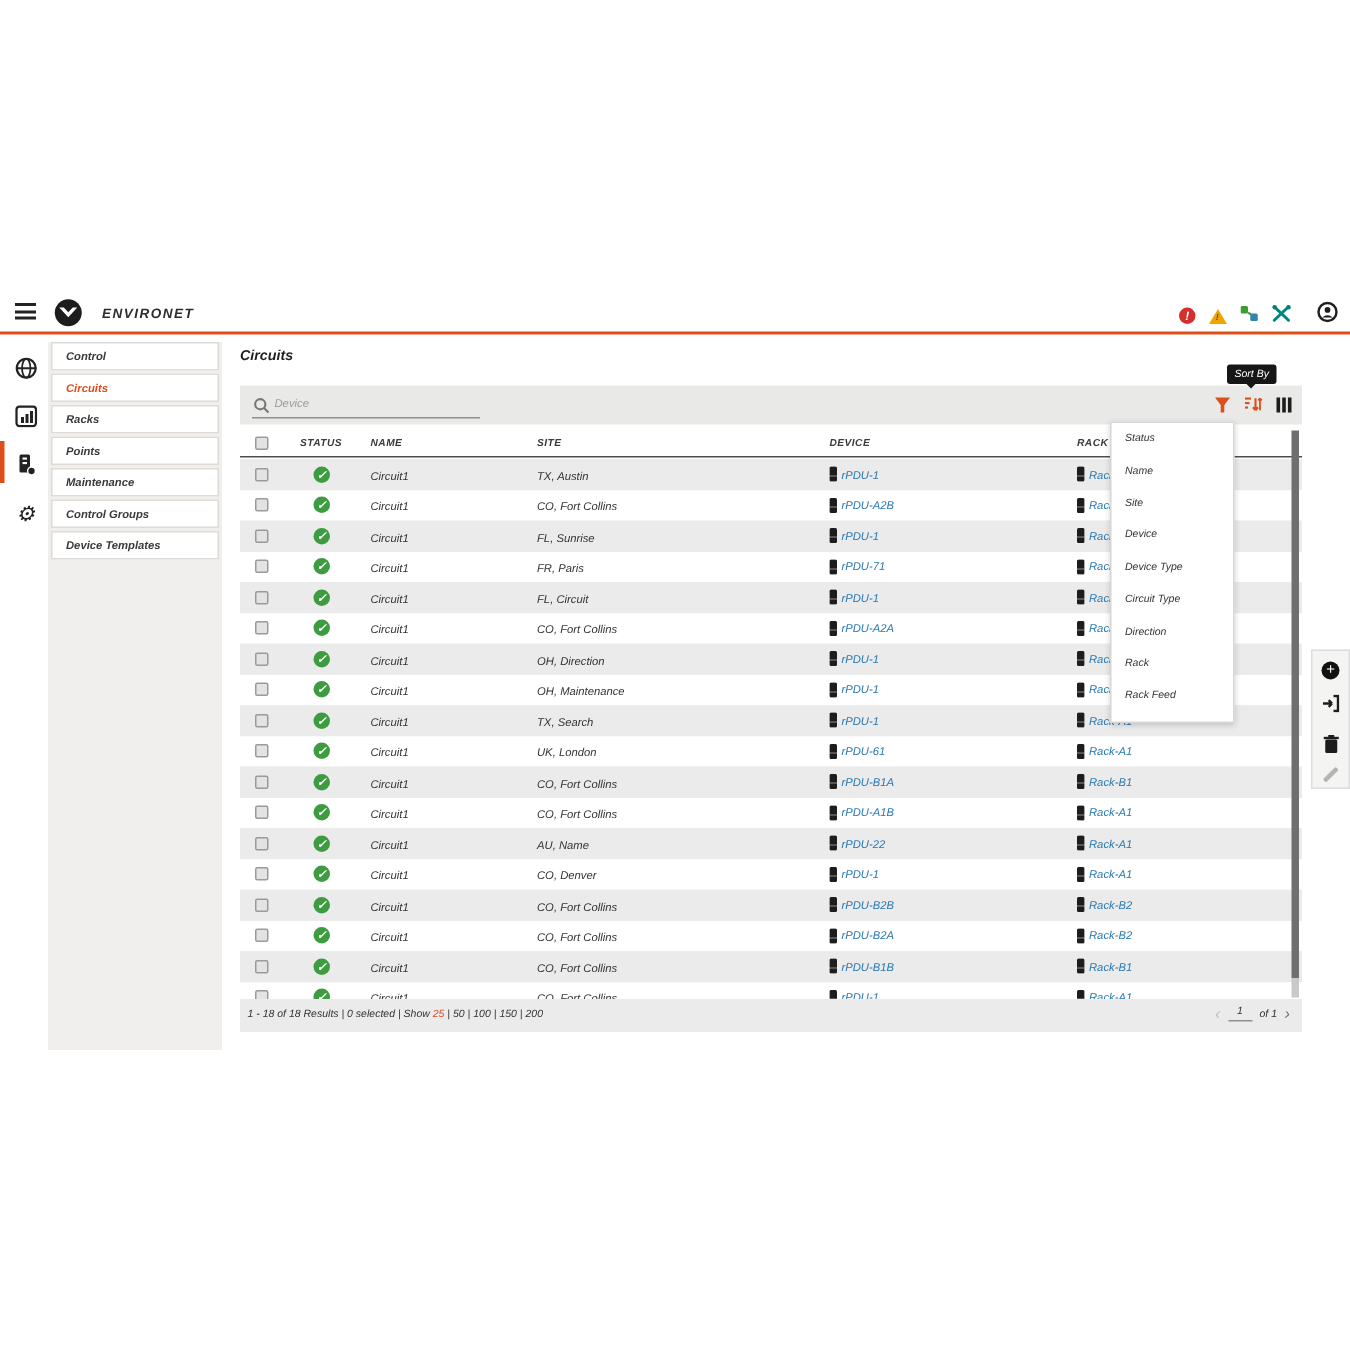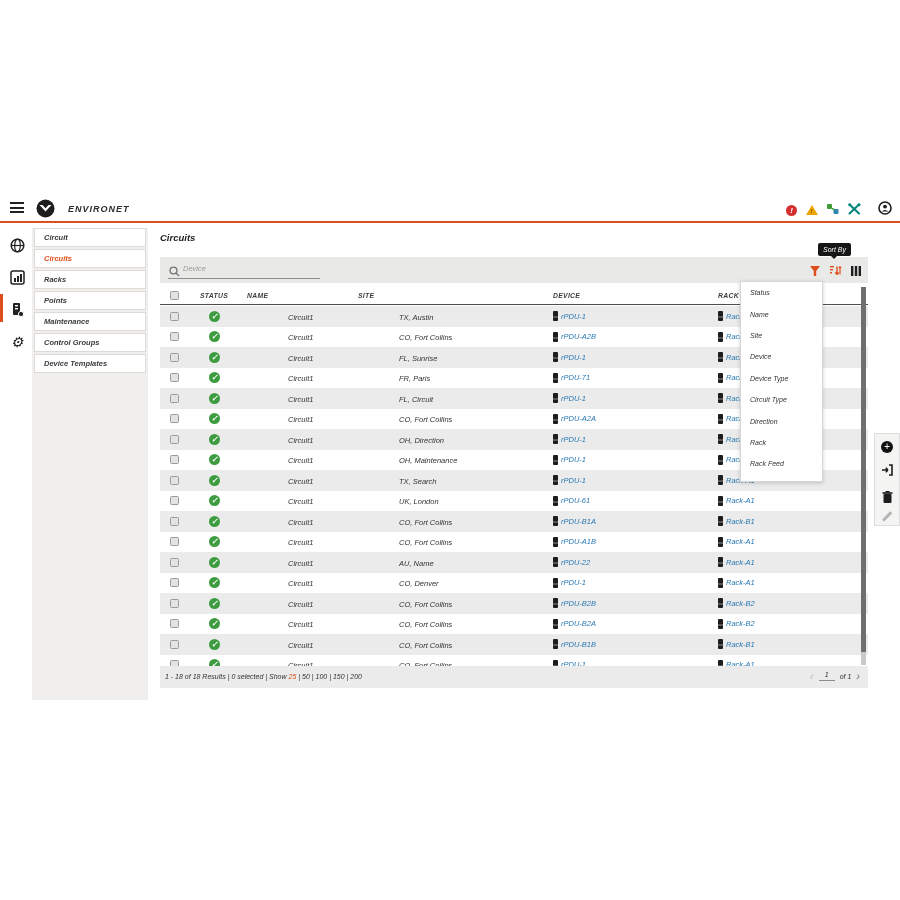--- a/index.html
+++ b/index.html
@@ -43,21 +43,21 @@
 
   
   .thead { left:160px; top:287px; width:708px; height:18px; background:#fff; border-bottom:1.5px solid #4d4d4d; z-index:2; }
   .thead span { position:absolute; top:5px; font-size:6.8px; font-weight:bold; color:#3c3c3c; letter-spacing:0.3px; }
   .rows { left:160px; top:306px; width:708px; height:360px; overflow:hidden; z-index:1; }
   .trow { position:absolute; left:0; width:708px; height:20.5px; background:#fff; }
   .trow.alt { background:#ebebeb; }
   .cb { position:absolute; left:10px; top:5.5px; width:9px; height:9px; background:#e3e3e3; border:1px solid #9a9a9a; border-radius:1.5px; }
   .thead .cb { top:3.5px; }
   .stat { position:absolute; left:49px; top:4.5px; width:11px; height:11px; border-radius:50%; background:#3d9c40; color:#fff; font-size:8px; line-height:11px; text-align:center; font-weight:bold; }
-  .cell { position:absolute; top:6.5px; font-size:7.5px; color:#333;margin-left:41px; }
+  .cell { position:absolute; top:6.5px; font-size:7.5px; color:#333; }
   .c-name { left:87px; } .c-site { left:198px; }
   .devwrap { position:absolute; top:5px; display:flex; align-items:center; gap:3px;text-align:right; }
   .d-dev { left:393px; } .d-rack { left:558px; }
   .devicon { display:inline-block; width:5px; height:10px; background:#1d1d1d; border-radius:1px;
              background-image:linear-gradient(#1d1d1d 55%, #555 55%, #555 70%, #1d1d1d 70%); }
   .link { font-size:7.5px; color:#2878b2; text-decoration:none; cursor:pointer; }
 
   
   .dropdown { left:740px; top:281px; width:83px; height:201px; background:#fff; border:1px solid #d6d6d6; box-shadow:0 1px 4px rgba(0,0,0,.18); z-index:10; }
   .dd-item { height:21.4px; display:flex; align-items:center; padding-left:9px; font-size:7px; color:#333; cursor:pointer; }
@@ -153,21 +153,21 @@
         <rect x="3" y="1" width="7" height="12" rx="1" fill="#222"></rect>
         <rect x="5" y="3" width="3" height="1.4" fill="#fff"></rect>
         <rect x="5" y="6" width="3" height="1.4" fill="#fff"></rect>
         <circle cx="11" cy="12" r="2.6" fill="#222" stroke="#fff" stroke-width="1"></circle>
       </svg>
   </div>
   <div class="abs rail-ic gear-glyph" style="top:334px">⚙</div>
 
   <div class="abs sidebar">
     <div>
-        <div class="side-item">Circuit</div>
+        <div class="side-item">Control</div>
         <div class="side-item active">Circuits</div>
         <div class="side-item">Racks</div>
         <div class="side-item">Points</div>
         <div class="side-item">Maintenance</div>
         <div class="side-item">Control Groups</div>
         <div class="side-item">Device Templates</div>
       </div>
   </div>
 
   <div class="abs page-title">Circuits</div>

